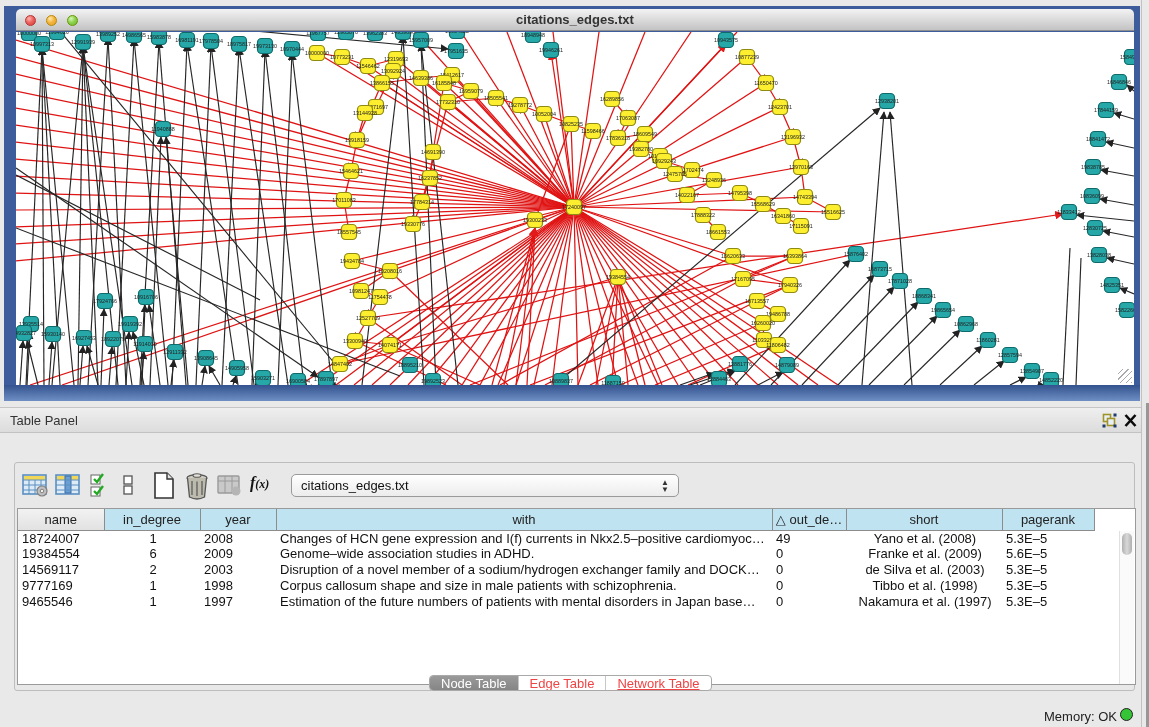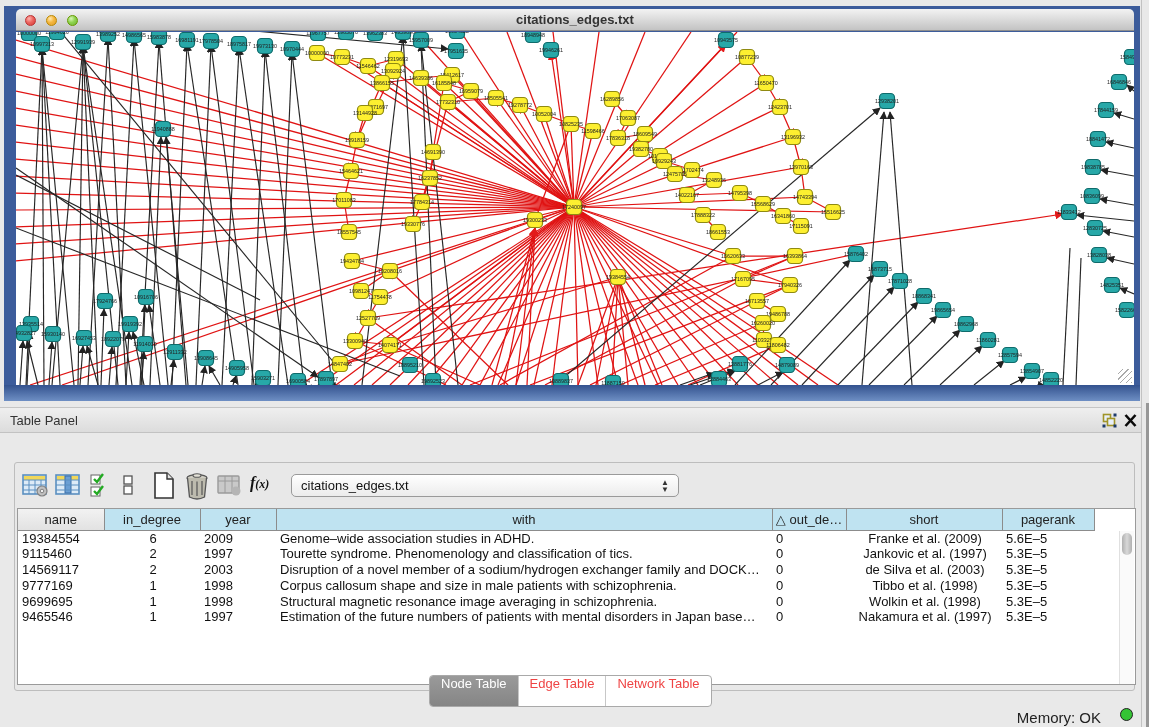--- a/index.html
+++ b/index.html
@@ -45,28 +45,28 @@
 td { height:15.8px; padding:0 2px 0 4px; white-space:nowrap; overflow:hidden; }
 .c1 { width:86px; } .c2 { width:96px;text-align:center; } .c3 { width:76px; }
 .c4 { width:496px; } .c5 { width:74px; } .c6 { width:156px; }
 .c7 { width:92px; }
 td.c6 { text-align:center; }
 #vsb { position:absolute; right:1px; top:22px; width:15px; height:154px;
   background:#fafafa; border-left:1px solid #e0e0e0; }
 #vsb .th { position:absolute; left:2px; top:2px; width:10px; height:22px;
   background:linear-gradient(90deg,#b0b0b0,#d8d8d8,#b0b0b0); border-radius:5px; }
 
-#tabs { position:absolute; left:429px; top:675px; height:32px; display:flex;
+#tabs { position:absolute; left:429px; top:675px; height:16px; display:flex;
   border:1px solid #a9a9a9; border-radius:4px; overflow:hidden;
   background:#fff; }
 #tabs div { padding:0 11px; font-size:13px; line-height:16px; color:#ef4444;
   border-right:1px solid #c7c7c7; }
-#tabs div:last-child { border-right:none; }
+#tabs div:last-child { border-right:none;text-decoration:underline; }
 #tabs .sel { background:linear-gradient(#9a9a9a,#858585); color:#fff; }
-#mem { position:absolute; right:48px; top:709px; font-size:15px; color:#222; }
+#mem { position:absolute; right:32px; top:709px; font-size:13px; color:#222; }
 #dot { position:absolute; right:16px; top:708px; width:13px; height:13px;
   border-radius:50%; background:#35c435; border:1.5px solid #222; }
 #rightstrip { position:absolute; left:1141px; top:0; width:8px; height:727px;
   background:#e9e9e9; border-left:1px solid #c2c2c2; }
 #rightstrip .dk { position:absolute; left:4px; top:403px; width:4px; height:324px;
   background:#979797; }
 </style></head>
 <body>
 <div id="desk">
     <div class="grad"></div>
@@ -691,63 +691,54 @@
       <tbody>
           <tr>
             <th class="c1">name</th>
             <th class="c2">in_degree</th>
             <th class="c3">year</th>
           <th class="c4">with</th>
             <th class="c5">△ out_de…</th>
           <th class="c6">short</th>
             <th class="c7">pagerank</th>
           </tr>
+      <tr>
+            <td class="c1">18724007</td>
+            <td class="c2">1</td>
+            <td class="c3">2008</td>
+            <td class="c4">Changes of HCN gene expression and I(f) currents in Nkx2.5–positive cardiomyoc…</td>
+            <td class="c5">49</td>
+            <td class="c6">Yano et al. (2008)</td>
+            <td class="c7">5.3E–5</td>
+          </tr>
 <tr>
             <td class="c1">19384554</td>
             <td class="c2">6</td>
             <td class="c3">2009</td>
             <td class="c4">Genome–wide association studies in ADHD.</td>
             <td class="c5">0</td>
             <td class="c6">Franke et al. (2009)</td>
             <td class="c7">5.6E–5</td>
-          </tr>
-<tr>
-            <td class="c1">9115460</td>
-            <td class="c2">2</td>
-            <td class="c3">1997</td>
-            <td class="c4">Tourette syndrome. Phenomenology and classification of tics.</td>
-            <td class="c5">0</td>
-            <td class="c6">Jankovic et al. (1997)</td>
-            <td class="c7">5.3E–5</td>
           </tr>
 <tr>
             <td class="c1">14569117</td>
             <td class="c2">2</td>
             <td class="c3">2003</td>
             <td class="c4">Disruption of a novel member of a sodium/hydrogen exchanger family and DOCK…</td>
             <td class="c5">0</td>
             <td class="c6">de Silva et al. (2003)</td>
             <td class="c7">5.3E–5</td>
           </tr>
 <tr>
             <td class="c1">9777169</td>
             <td class="c2">1</td>
             <td class="c3">1998</td>
             <td class="c4">Corpus callosum shape and size in male patients with schizophrenia.</td>
             <td class="c5">0</td>
             <td class="c6">Tibbo et al. (1998)</td>
-            <td class="c7">5.3E–5</td>
-          </tr>
-<tr>
-            <td class="c1">9699695</td>
-            <td class="c2">1</td>
-            <td class="c3">1998</td>
-            <td class="c4">Structural magnetic resonance image averaging in schizophrenia.</td>
-            <td class="c5">0</td>
-            <td class="c6">Wolkin et al. (1998)</td>
             <td class="c7">5.3E–5</td>
           </tr>
 <tr>
             <td class="c1">9465546</td>
             <td class="c2">1</td>
             <td class="c3">1997</td>
             <td class="c4">Estimation of the future numbers of patients with mental disorders in Japan base…</td>
             <td class="c5">0</td>
             <td class="c6">Nakamura et al. (1997)</td>
             <td class="c7">5.3E–5</td>

